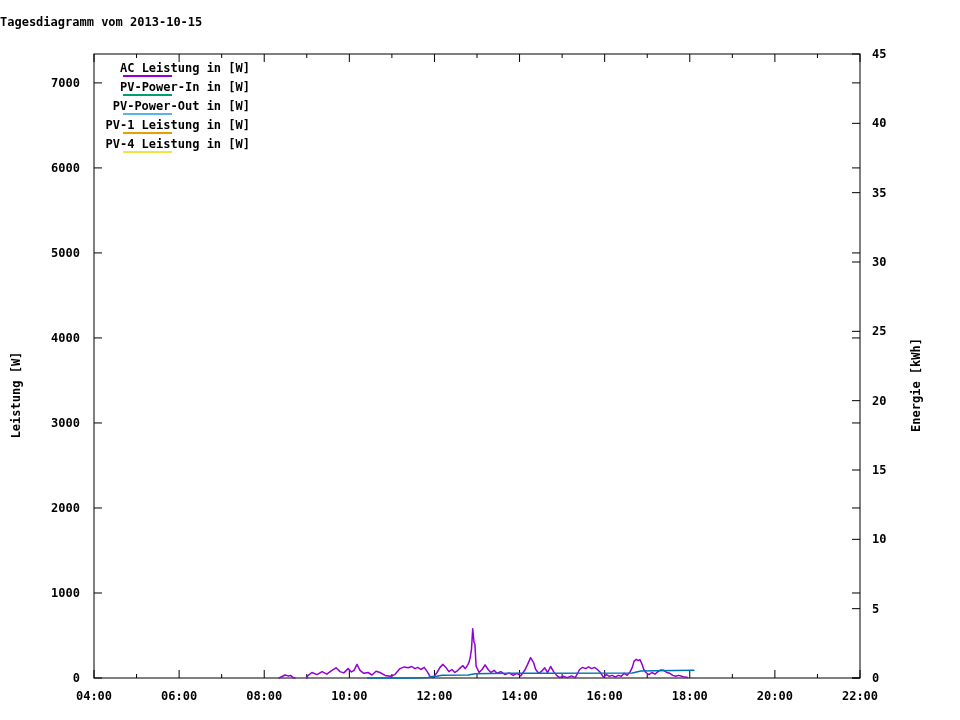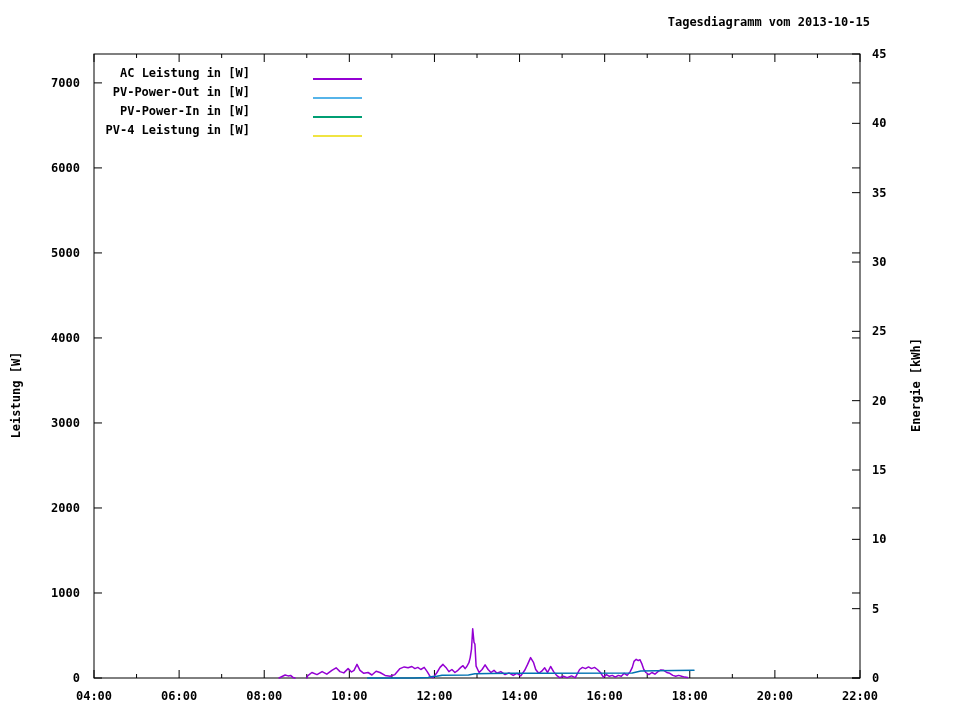--- a/index.html
+++ b/index.html
@@ -2,34 +2,34 @@
 <html><head>
 <meta charset="utf-8">
 <style>
   html,body{margin:0;padding:0;background:#ffffff;}
   #canvas{
     position:relative;width:960px;height:720px;background:#ffffff;
     font-family:"DejaVu Sans Mono","Liberation Mono",monospace;
     font-weight:bold;font-size:12px;color:#000;overflow:hidden;
   }
   #title{
-    position:absolute;top:15px;left:0;width:870px;text-align:right;
+    position:absolute;top:15px;left:0;width:870px;text-align:left;
     letter-spacing:0px;
   }
   #ylabel{
     position:absolute;left:16px;top:395px;
     transform:translate(-50%,-50%) rotate(-90deg);white-space:nowrap;
   }
   #y2label{
     position:absolute;left:916px;top:385px;
     transform:translate(-50%,-50%) rotate(-90deg);white-space:nowrap;
   }
   #plot{position:absolute;left:0;top:0;}
   #legend{position:absolute;left:60px;top:61px;}
-  .lrow{height:19px;display:flex;align-items:flex-end;}
+  .lrow{height:19px;display:flex;align-items:flex-start;flex-direction:column;}
   .llabel{display:inline-block;width:190px;text-align:right;white-space:pre;}
   .lswatch{display:inline-block;margin-left:63px;width:49px;height:2px;background:#000;}
 </style>
 </head>
 <body>
 
 <div id="canvas">
   <svg id="plot" width="960" height="720">
       <rect x="94" y="54" width="766" height="624" fill="none" stroke="#000000" stroke-width="1"></rect>
       <line x1="94" y1="678" x2="94" y2="670" stroke="#000000" stroke-width="1"></line>
@@ -130,25 +130,29 @@
   <div id="title">Tagesdiagramm vom 2013-10-15</div>
   <div id="ylabel">Leistung [W]</div>
   <div id="y2label">Energie [kWh]</div>
 
   <div id="legend">
     <div class="lrow">
       <span class="llabel">AC Leistung in [W]</span>
       <span class="lswatch" style="background: rgb(148, 0, 211);"></span>
     </div>
     <div class="lrow">
+      <span class="llabel">PV-Power-In in [W]</span>
+      <span class="lswatch" style="background: rgb(0, 158, 115);"></span>
+    </div>
+    <div class="lrow">
       <span class="llabel">PV-Power-Out in [W]</span>
       <span class="lswatch" style="background: rgb(86, 180, 233);"></span>
     </div>
     <div class="lrow">
-      <span class="llabel">PV-Power-In in [W]</span>
-      <span class="lswatch" style="background: rgb(0, 158, 115);"></span>
+      <span class="llabel">PV-1 Leistung in [W]</span>
+      <span class="lswatch" style="background: rgb(230, 159, 0);"></span>
     </div>
     <div class="lrow">
       <span class="llabel">PV-4 Leistung in [W]</span>
       <span class="lswatch" style="background: rgb(240, 228, 66);"></span>
     </div>
   </div>
 </div>
 
 </body></html>

